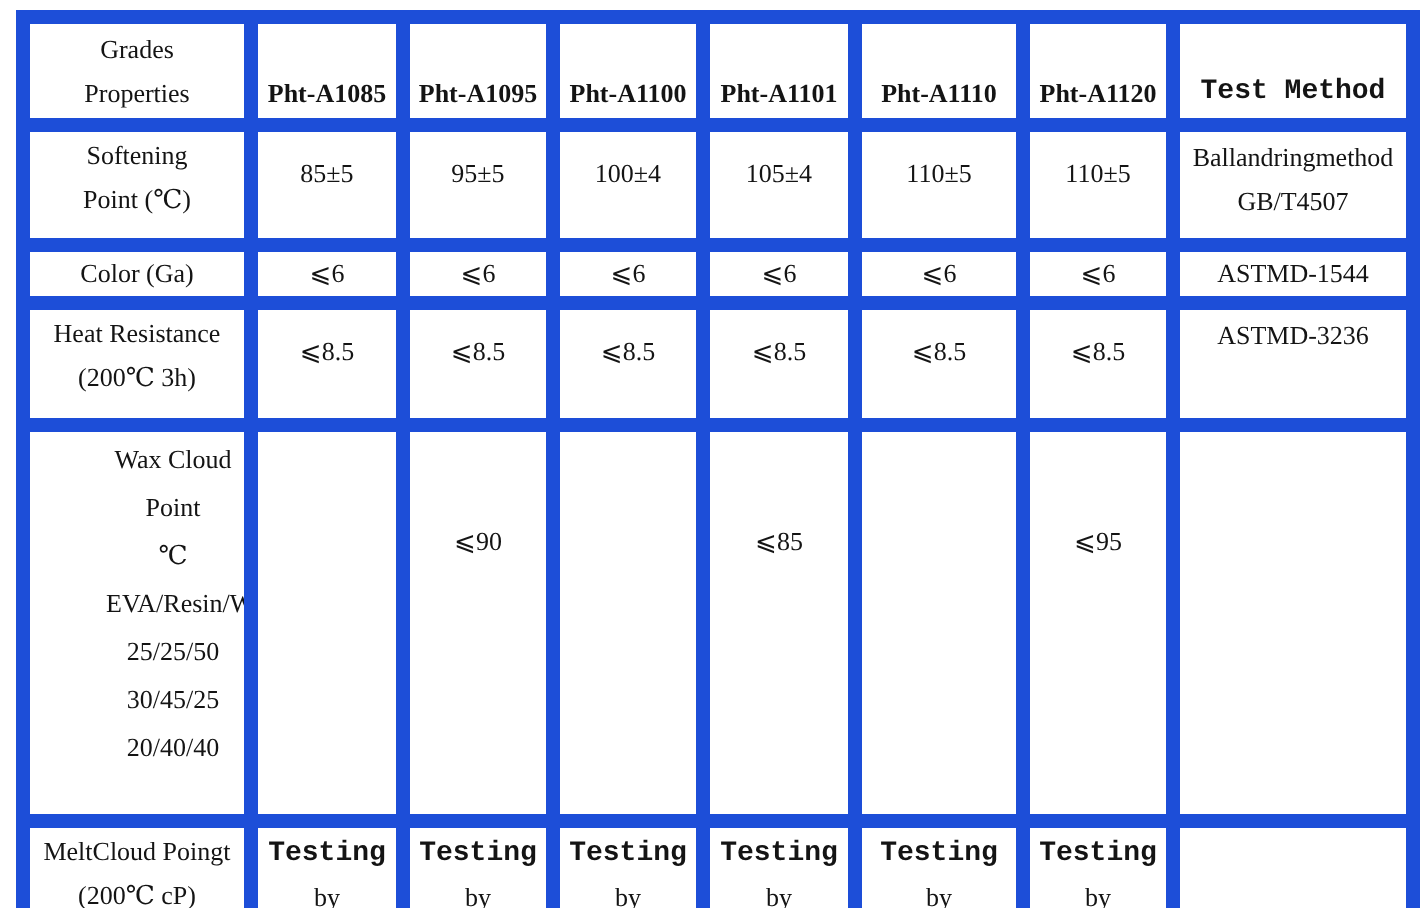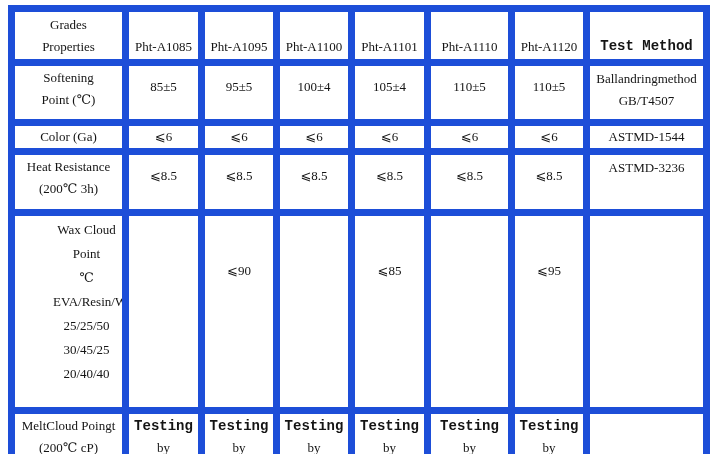--- a/index.html
+++ b/index.html
@@ -31,21 +31,21 @@
   
   tr.tr-header   td{height:40px;}
   tr.tr-softening td{height:42px;}
   tr.tr-color    td{height:20px;}
   tr.tr-acid     td{height:42px;}
   tr.tr-heat     td{height:43px;}
   tr.tr-wax      td{height:146px;}
   tr.tr-melt     td{height:64px;}
 
   td.corner{vertical-align:middle;line-height:22px;}
-  td.hdr{vertical-align:bottom;padding-bottom:5px;line-height:15px;}
+  td.hdr{vertical-align:bottom;padding-bottom:5px;line-height:15px;font-weight:bold;}
   .mono{
     font-family:"Liberation Mono","DejaVu Sans Mono",monospace;
     font-weight:bold;
     font-size:14px;
   }
   td.hdr-method{vertical-align:bottom;padding-bottom:6px;line-height:14px;}
   td.prop{vertical-align:top;}
   td.prop-mid{vertical-align:middle;line-height:18px;}
   td.val{vertical-align:top;padding-top:10px;}
   td.val-mid{vertical-align:middle;line-height:18px;}

